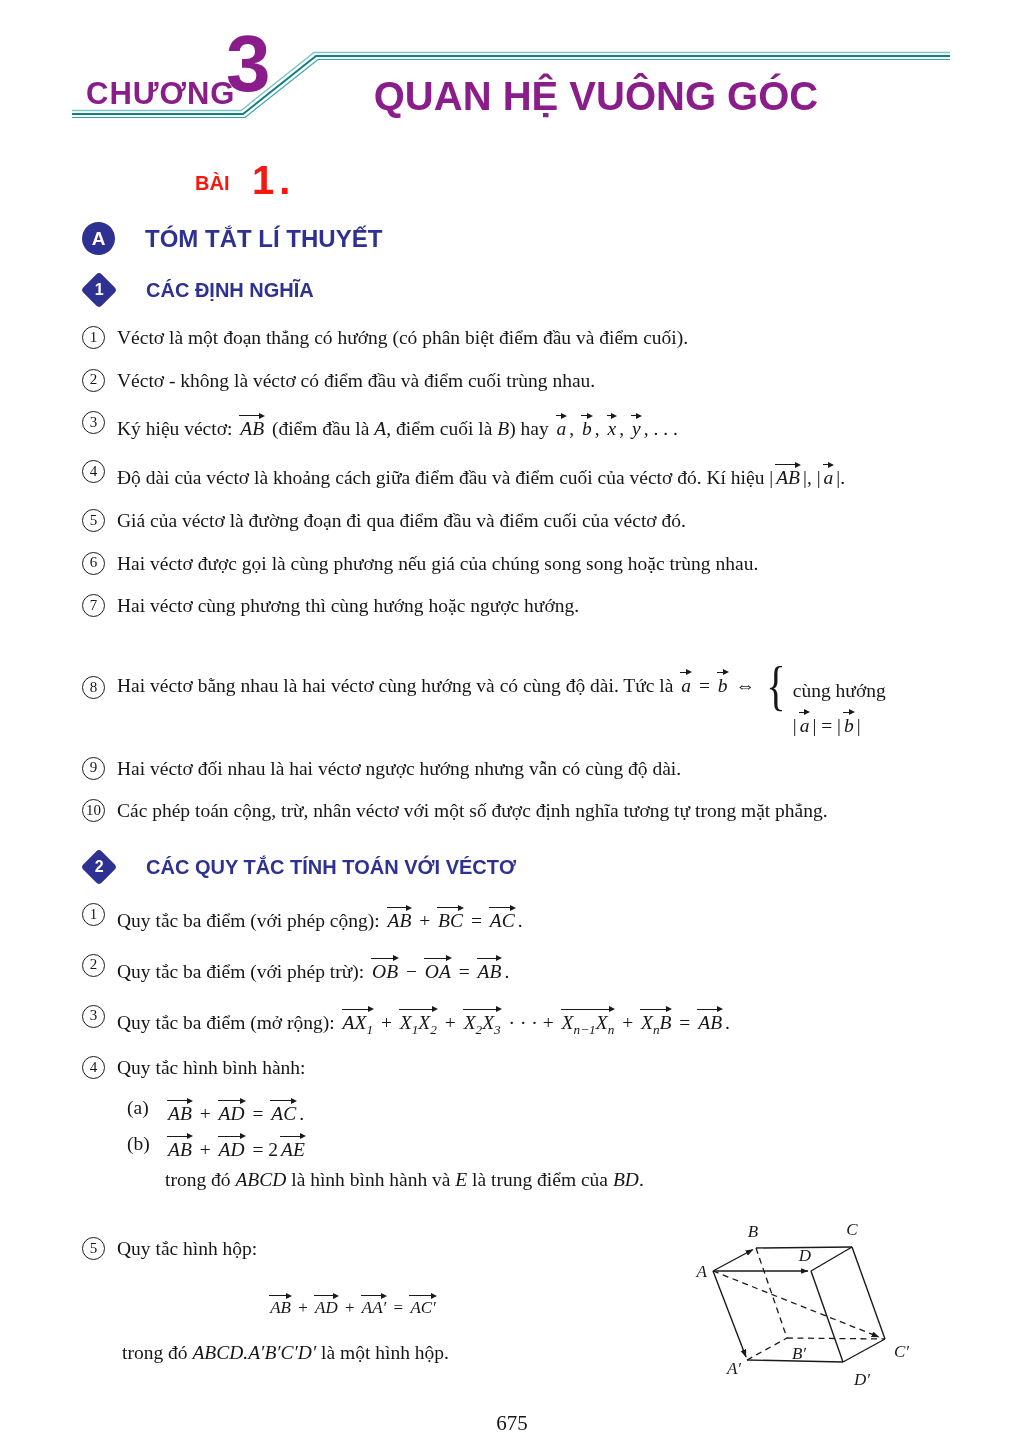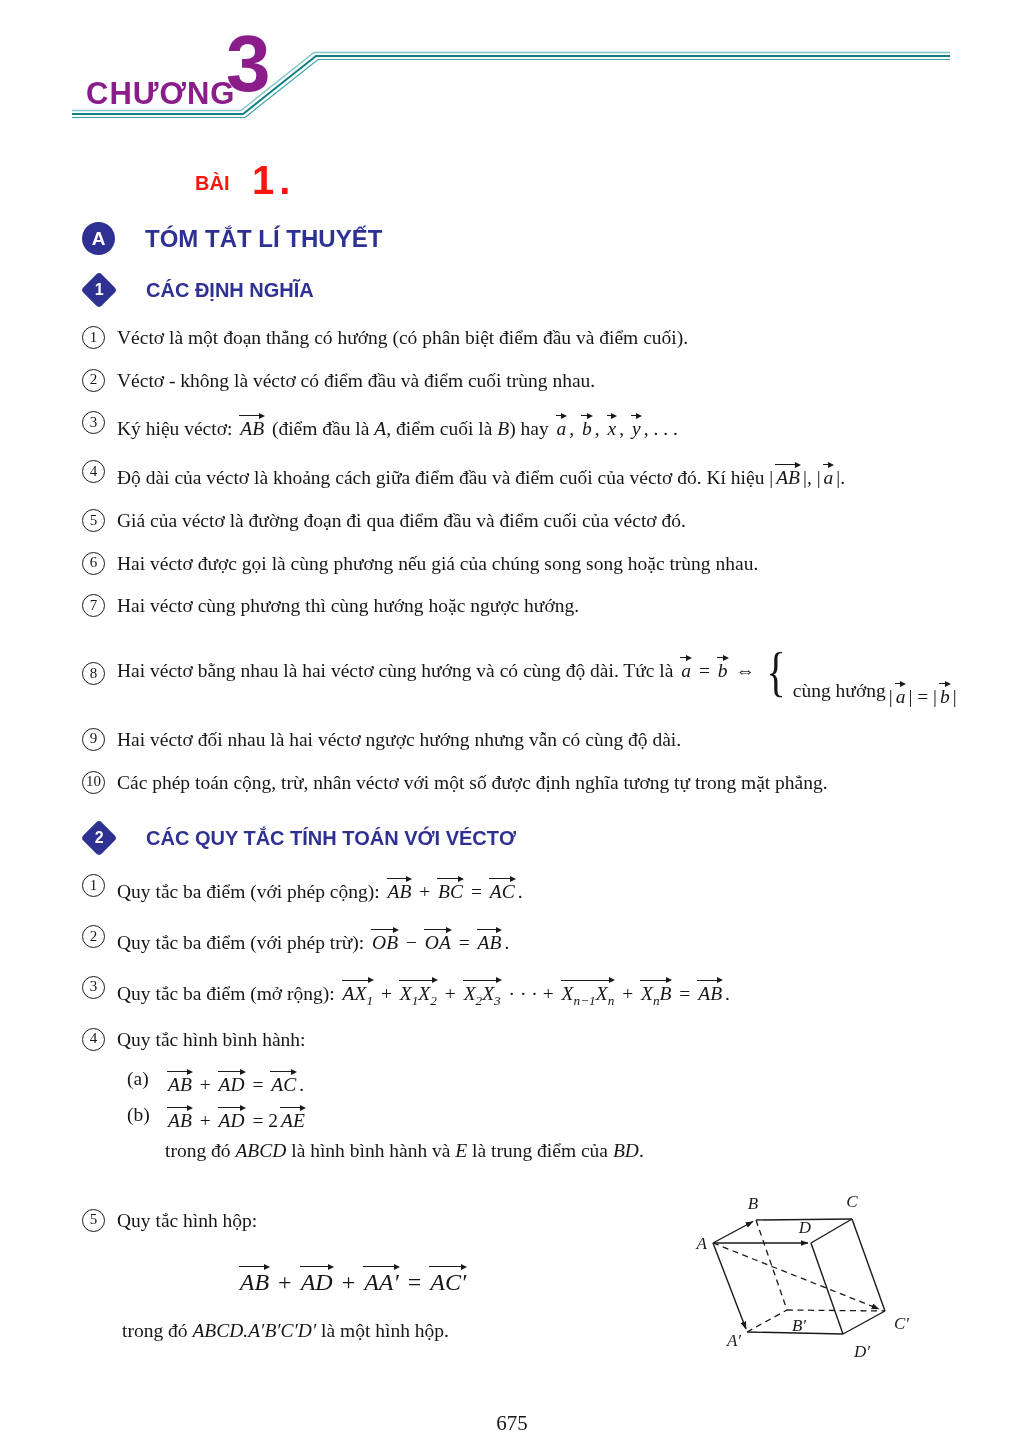--- a/index.html
+++ b/index.html
@@ -49,52 +49,53 @@
   .vec .varr { position:absolute; top:2px; left:1px; right:1px; height:7px; }
   .vec .varr::before { content:""; position:absolute; left:0; right:4px; top:3px; border-top:1.4px solid #1a1a1a; }
   .vec .varr::after { content:""; position:absolute; right:0; top:0.5px; width:0; height:0;
     border-left:6px solid #1a1a1a; border-top:3px solid transparent; border-bottom:3px solid transparent; }
   sub { font-size:0.68em; }
   i { font-style:italic; }
 
   
   .cases { display:inline-flex; align-items:center; vertical-align:middle; margin-left:8px; }
   .cases .brace { font-size:54px; line-height:0.85; font-weight:400; transform:scaleX(0.75); margin-right:4px; }
-  .cases .rows { display:flex; flex-direction:row; gap:3px;margin-top:42px; }
+  .cases .rows { display:flex; flex-direction:column; gap:3px;margin-top:42px; }
 
   
   .subitems { margin:14px 0 0 10px; }
   .subitem { display:flex; align-items:flex-start; margin-bottom:4px; }
   .slabel { width:38px; flex:none; }
   .snote { margin:2px 0 0 38px; }
 
   
   .rules .item { margin-bottom:19px; }
 
   
   .boxrule { display:flex; margin-top:44px; }
   .boxrule-left { flex:1; }
-  .equation { text-align:center; font-size:24px; margin:28px 40px 24px 0; }
+  .equation { text-align:center; font-size:17px; margin:28px 40px 24px 0; }
   .boxnote { padding-left:40px; font-size:19.5px; }
   .figure { width:302px; flex:none; margin-top:-28px; }
   .figure text { font-style:italic; font-size:17px; fill:#1a1a1a; }
 
   .pagenum { position:absolute; left:0; right:0; bottom:12px; text-align:center; font-size:21px; }
 </style>
 </head>
 <body>
 
 <div class="hdr">
   <svg class="hdr-lines" width="1024" height="130">
     <polyline points="72,110.5 241,110.5 314,52.5 950,52.5" fill="none" stroke="#7fc4c4" stroke-width="1.3"></polyline>
     <polyline points="72,114 243,114 316,56 950,56" fill="none" stroke="#0f7f84" stroke-width="1.9"></polyline>
     <polyline points="72,117.5 245,117.5 318,59.5 950,59.5" fill="none" stroke="#3aa3a6" stroke-width="1.2"></polyline>
   </svg>
   <div class="ch-label">CHƯƠNG</div>
   <div class="ch-num">3</div>
+  <div class="ch-title">QUAN HỆ VUÔNG GÓC</div>
   <div class="lesson-label">BÀI</div>
   <div class="lesson-num">1.</div>
 </div>
 
 <div class="content">
 
   <div class="sec-a">
     <span class="badge-circle">A</span>
     <h2>TÓM TẮT LÍ THUYẾT</h2>
   </div>

